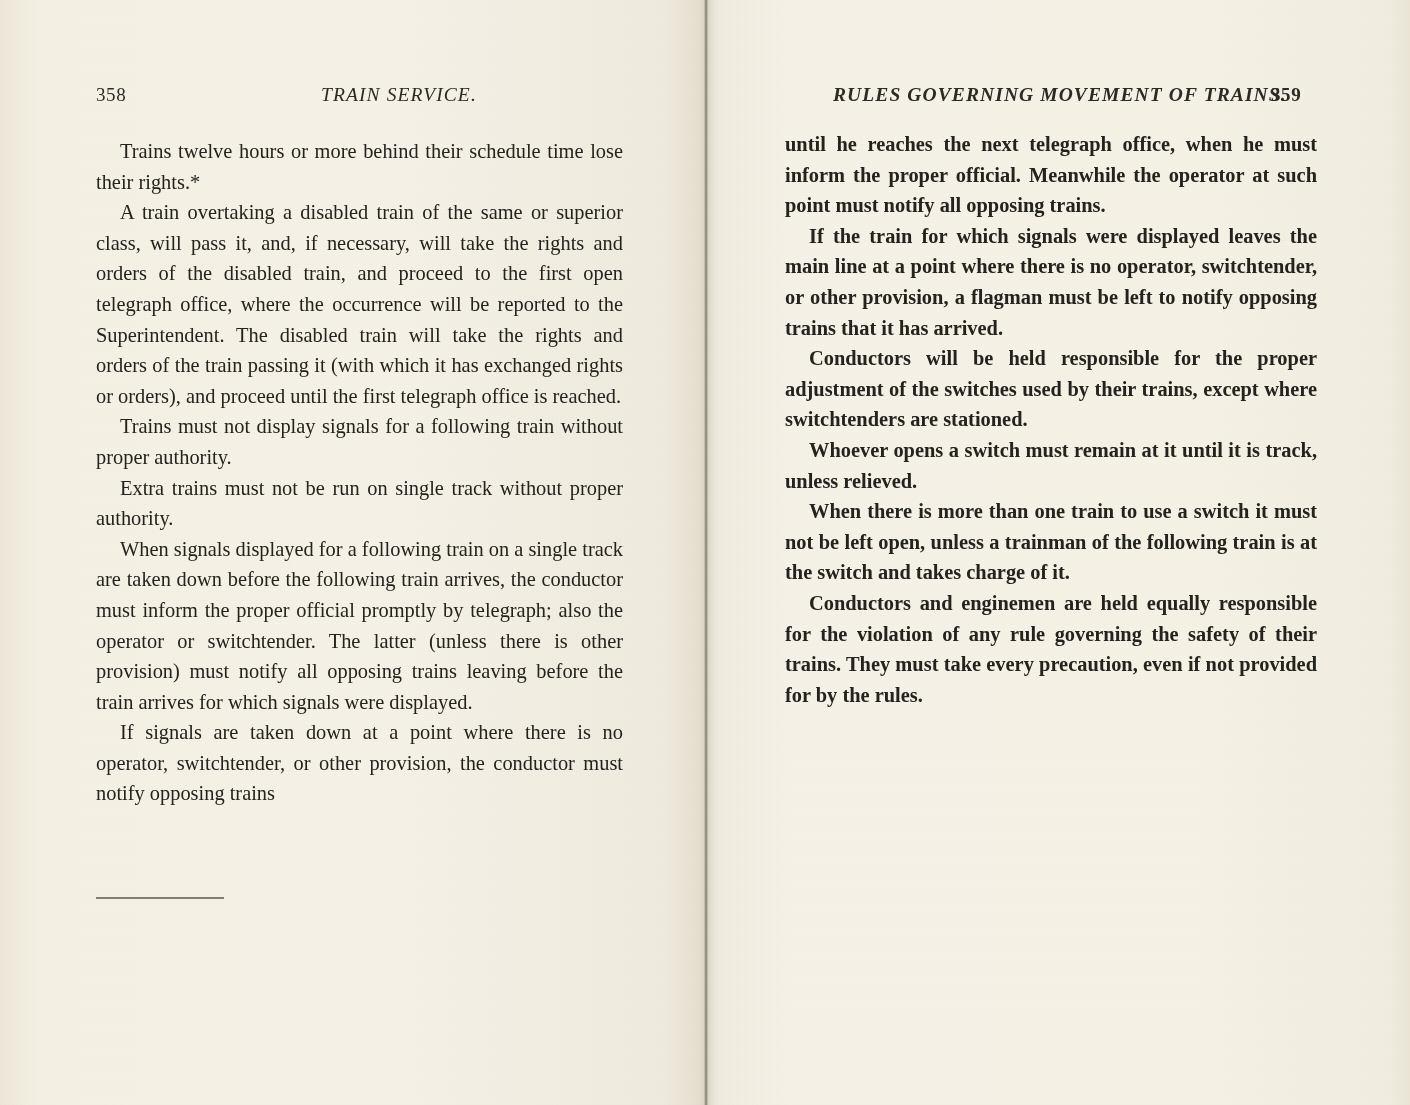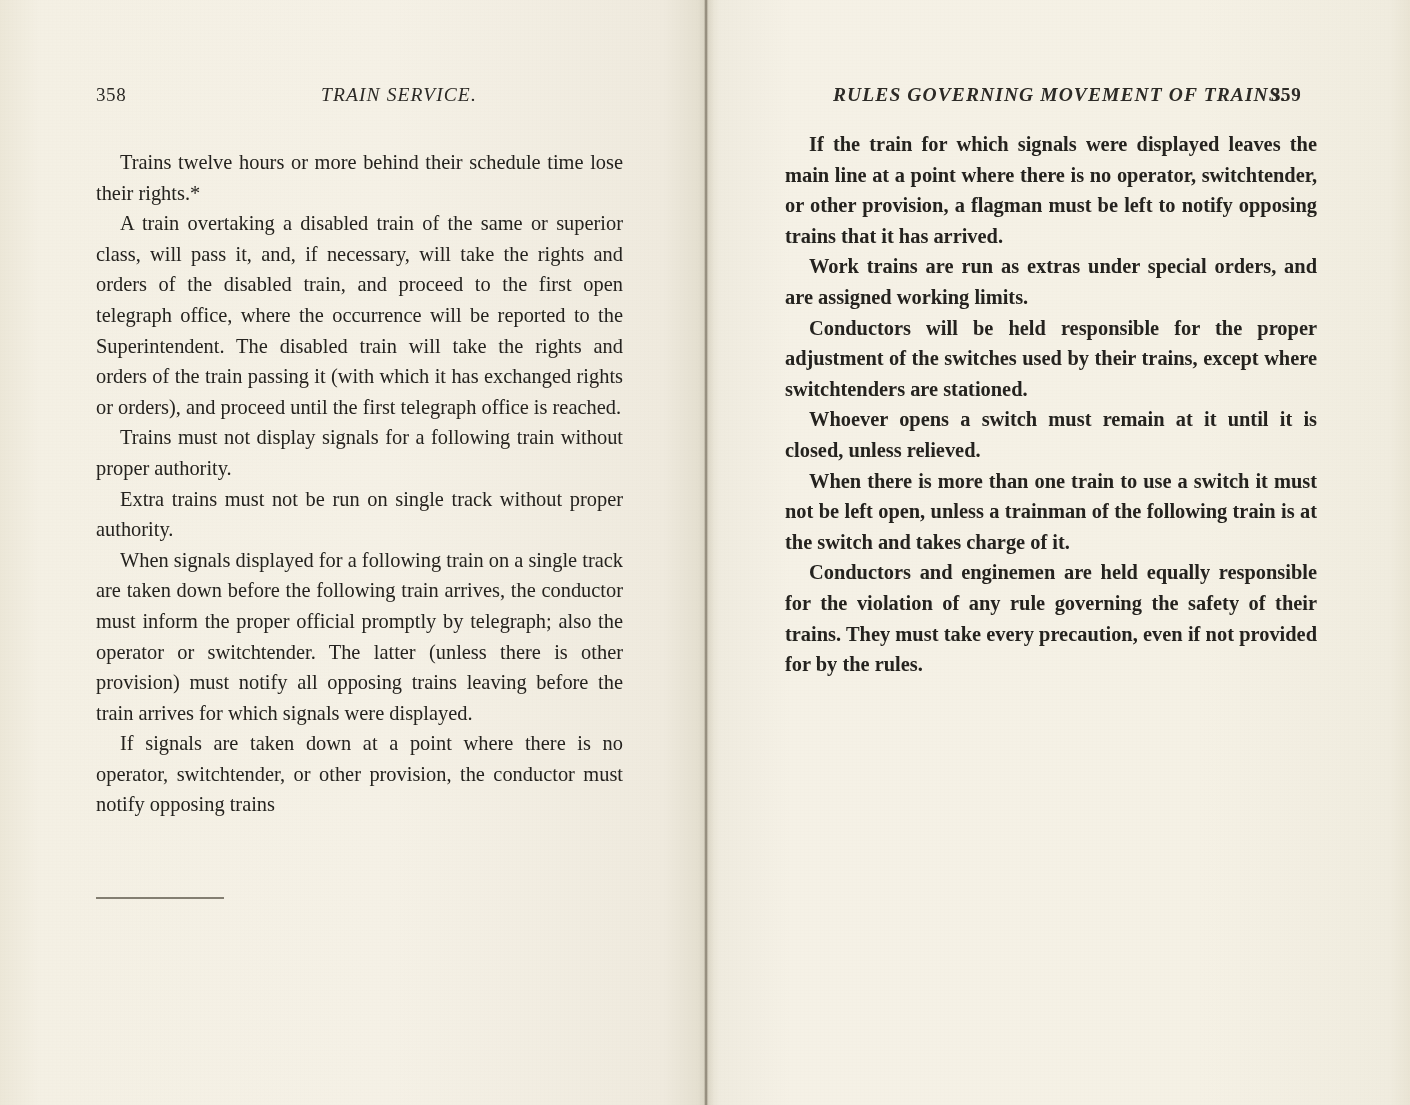--- a/index.html
+++ b/index.html
@@ -109,21 +109,21 @@
     font-size: 20.4px;
     line-height: 30.6px;
     color: #24221e;
     text-align: justify;
     text-justify: inter-word;
     -webkit-hyphens: none;
     hyphens: none;
   }
   .col-left {
     left: 96px;
-    top: 147px;
+    top: 136px;
     width: 527px;
   }
   .col-right {
     left: 79px;
     top: 129px;
     width: 532px;
   }
   .col p {
     margin: 0;
     text-indent: 24px;
@@ -181,23 +181,23 @@
 
   </div>
 
   <div class="page page-right">
 
     <div class="running-head head-right-title">RULES GOVERNING MOVEMENT OF TRAINS.</div>
 
     <div class="folio folio-right">359</div>
 
     <div class="col col-right">
+      <p class="noindent">until he reaches the next telegraph office, when he must inform the proper official.  Meanwhile the operator at such point must notify all opposing trains.</p>
       <p>If the train for which signals were displayed leaves the main line at a point where there is no operator, switchtender, or other provision, a flagman must be left to notify opposing trains that it has arrived.</p>
-      <p>Work trains are run as extras under special orders, and are assigned working limits.</p>
       <p>Conductors will be held responsible for the proper adjustment of the switches used by their trains, except where switchtenders are stationed.</p>
-      <p>Whoever opens a switch must remain at it until it is closed, unless relieved.</p>
+      <p>Whoever opens a switch must remain at it until it is track, unless relieved.</p>
       <p>When there is more than one train to use a switch it must not be left open, unless a trainman of the following train is at the switch and takes charge of it.</p>
       <p>Conductors and enginemen are held equally responsible for the violation of any rule governing the safety of their trains.  They must take every precaution, even if not provided for by the rules.</p>
     </div>
   </div>
 
   <div class="grain"></div>
 </div>
 
 </body></html>

